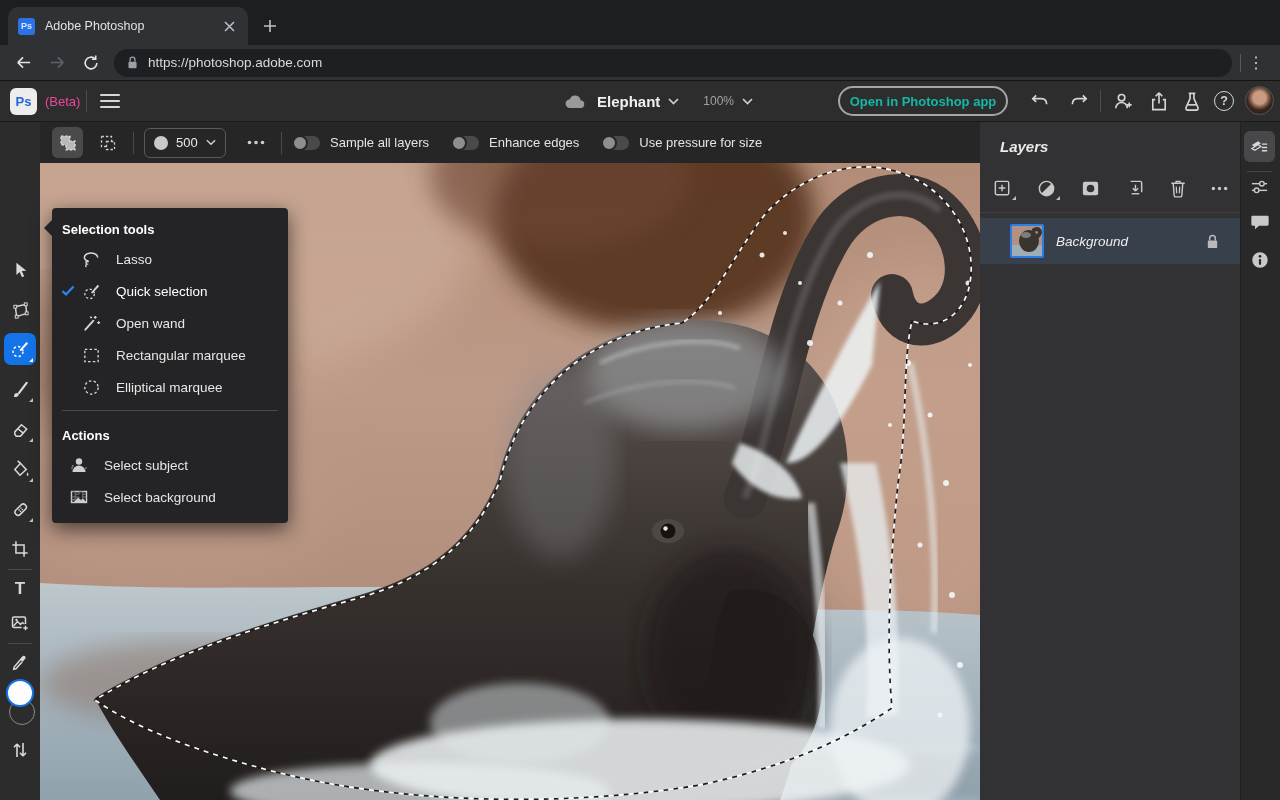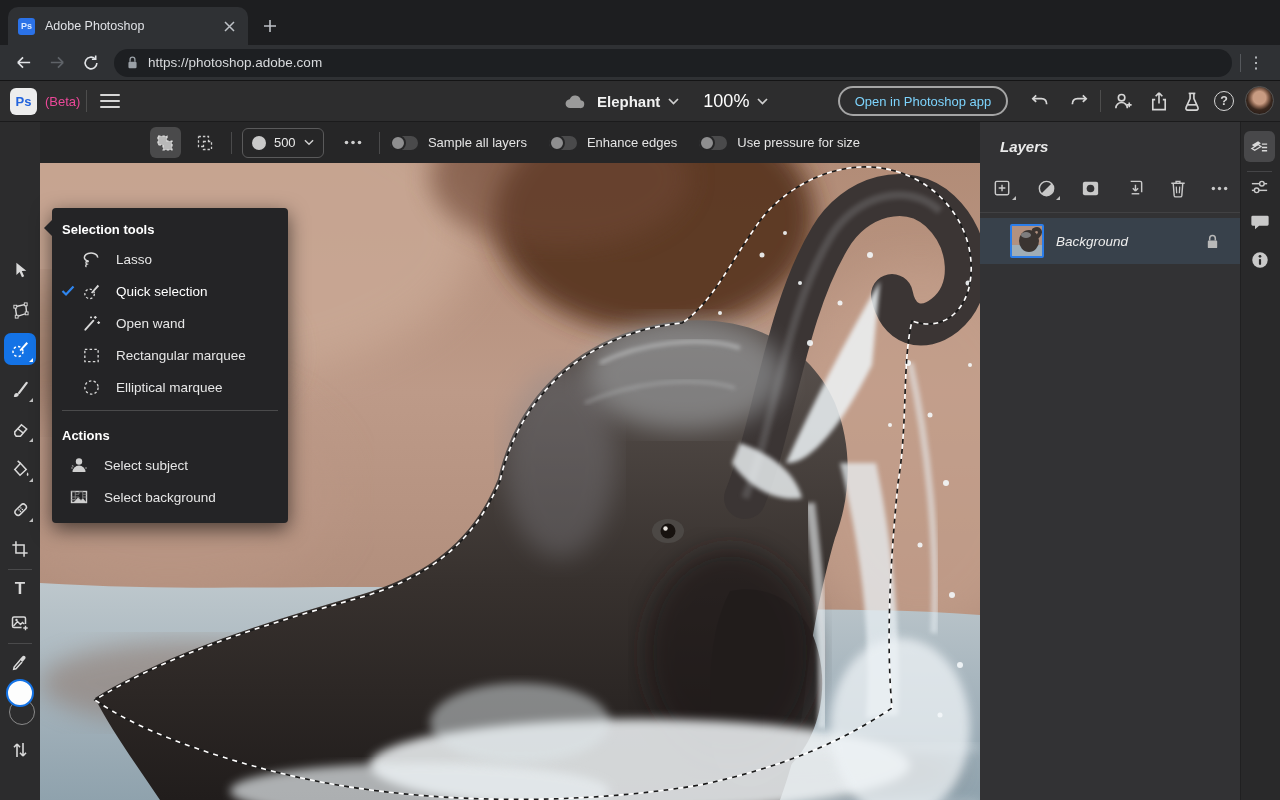--- a/index.html
+++ b/index.html
@@ -27,39 +27,39 @@
   .ps-header{left:0;top:80px;width:1280px;height:42px;background:#2d2d2e;border-top:1px solid #141415;
     border-bottom:1px solid #1b1b1c;box-sizing:border-box;}
   .ps-logo{left:10px;top:88px;width:27px;height:27px;border-radius:6px;background:#ededed;
     color:#2364dd;font-weight:bold;font-size:13px;display:flex;align-items:center;justify-content:center;}
   .beta{left:45px;top:94px;color:#ec4899;font-size:13px;}
   .hd-sep{width:1px;height:22px;background:#4d4d4d;}
   .hamburger{left:100px;top:92px;width:20px;height:18px;display:flex;flex-direction:column;justify-content:space-between;padding:2px 0;box-sizing:border-box;}
   .hamburger span{display:block;height:2px;background:#d6d6d6;border-radius:1px;}
   .doc-group{left:564px;top:88px;height:26px;display:flex;align-items:center;justify-content:center;}
   .doc-name{color:#f1f1f1;font-size:15px;font-weight:600;margin:0 8px 0 10px;}
-  .zoom-val{color:#ffffff;font-size:18px;margin:0 8px 0 24px;}
+  .zoom-val{color:#a3a3a3;font-size:12px;margin:0 8px 0 24px;}
   .open-btn{left:838px;top:86px;width:170px;height:30px;border:2px solid #a5a5a5;border-radius:16px;
-    color:#7dd3fc;font-size:13px;font-weight:400;display:flex;align-items:center;justify-content:center;box-sizing:border-box;}
+    color:#14b8a6;font-size:13px;font-weight:700;display:flex;align-items:center;justify-content:center;box-sizing:border-box;}
   .hd-ico{width:30px;height:30px;}
   .avatar{left:1245px;top:86px;width:29px;height:29px;border-radius:50%;
     background:radial-gradient(circle at 50% 40%,#c89b82 0 30%,#8a6450 42%,#38271e 58%,#1f1512 100%);
     border:1px solid #555;box-sizing:border-box;}
   
   .toolrail{left:0;top:122px;width:40px;height:678px;background:#2c2c2d;}
   .tool{left:4px;width:32px;height:32px;border-radius:7px;display:flex;align-items:center;justify-content:center;position:absolute;}
   .tool.active{background:#1473e6;}
   .fly-corner{position:absolute;right:3px;bottom:3px;width:0;height:0;border-left:4px solid transparent;border-bottom:4px solid #bfbfbf;}
   .tool.active .fly-corner{border-bottom-color:#fff;}
   .rail-div{left:8px;width:24px;height:1px;background:#4a4a4b;position:absolute;}
   .type-glyph{color:#d9d9d9;font-size:17px;font-weight:bold;}
   .fg-swatch{left:6px;top:557px;width:28px;height:28px;border-radius:50%;background:#fdfdfd;border:2.5px solid #1473e6;box-sizing:border-box;z-index:2;}
   .bg-swatch{left:9px;top:577px;width:26px;height:26px;border-radius:50%;background:#2c2c2d;border:1.5px solid #8a8a8a;box-sizing:border-box;z-index:1;}
   
-  .optionsbar{left:40px;top:122px;width:940px;height:41px;background:#262627;display:flex;align-items:center;justify-content:center;}
+  .optionsbar{left:40px;top:122px;width:940px;height:41px;background:#262627;display:flex;align-items:center;}
   .opt-btn{width:31px;height:31px;border-radius:6px;display:flex;align-items:center;justify-content:center;}
   .opt-btn.active{background:#4a4a4b;}
   .opt-sep{width:1px;height:22px;background:#4a4a4b;margin:0 10px;}
   .brush-box{width:82px;height:30px;border:1px solid #5a5a5b;border-radius:6px;display:flex;align-items:center;
     padding:0 9px;box-sizing:border-box;}
   .brush-dot{width:14px;height:14px;border-radius:50%;background:#c9c9c9;}
   .brush-size{color:#e8e8e8;font-size:13px;margin:0 8px;}
   .toggle{width:28px;height:14px;border-radius:7px;background:#4a4a4b;position:relative;flex:none;}
   .toggle .knob{position:absolute;left:0px;top:-1px;width:16px;height:16px;border-radius:50%;background:#8f8f90;border:2px solid #262627;box-sizing:border-box;}
   .toggle-label{color:#e4e4e4;font-size:13px;margin:0 22px 0 10px;}

